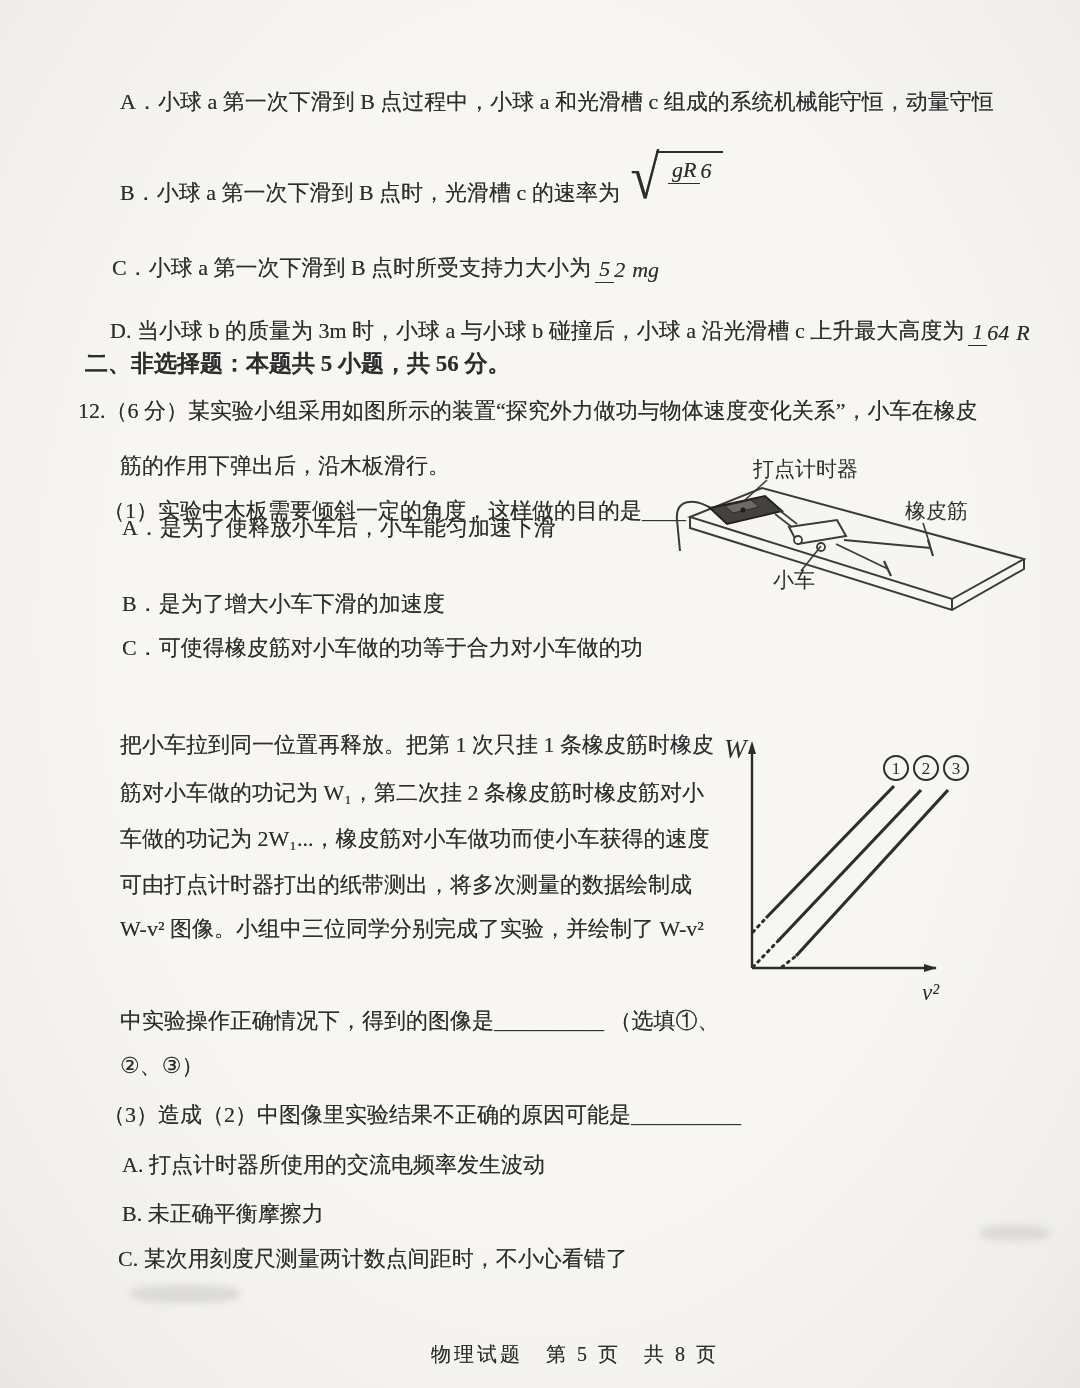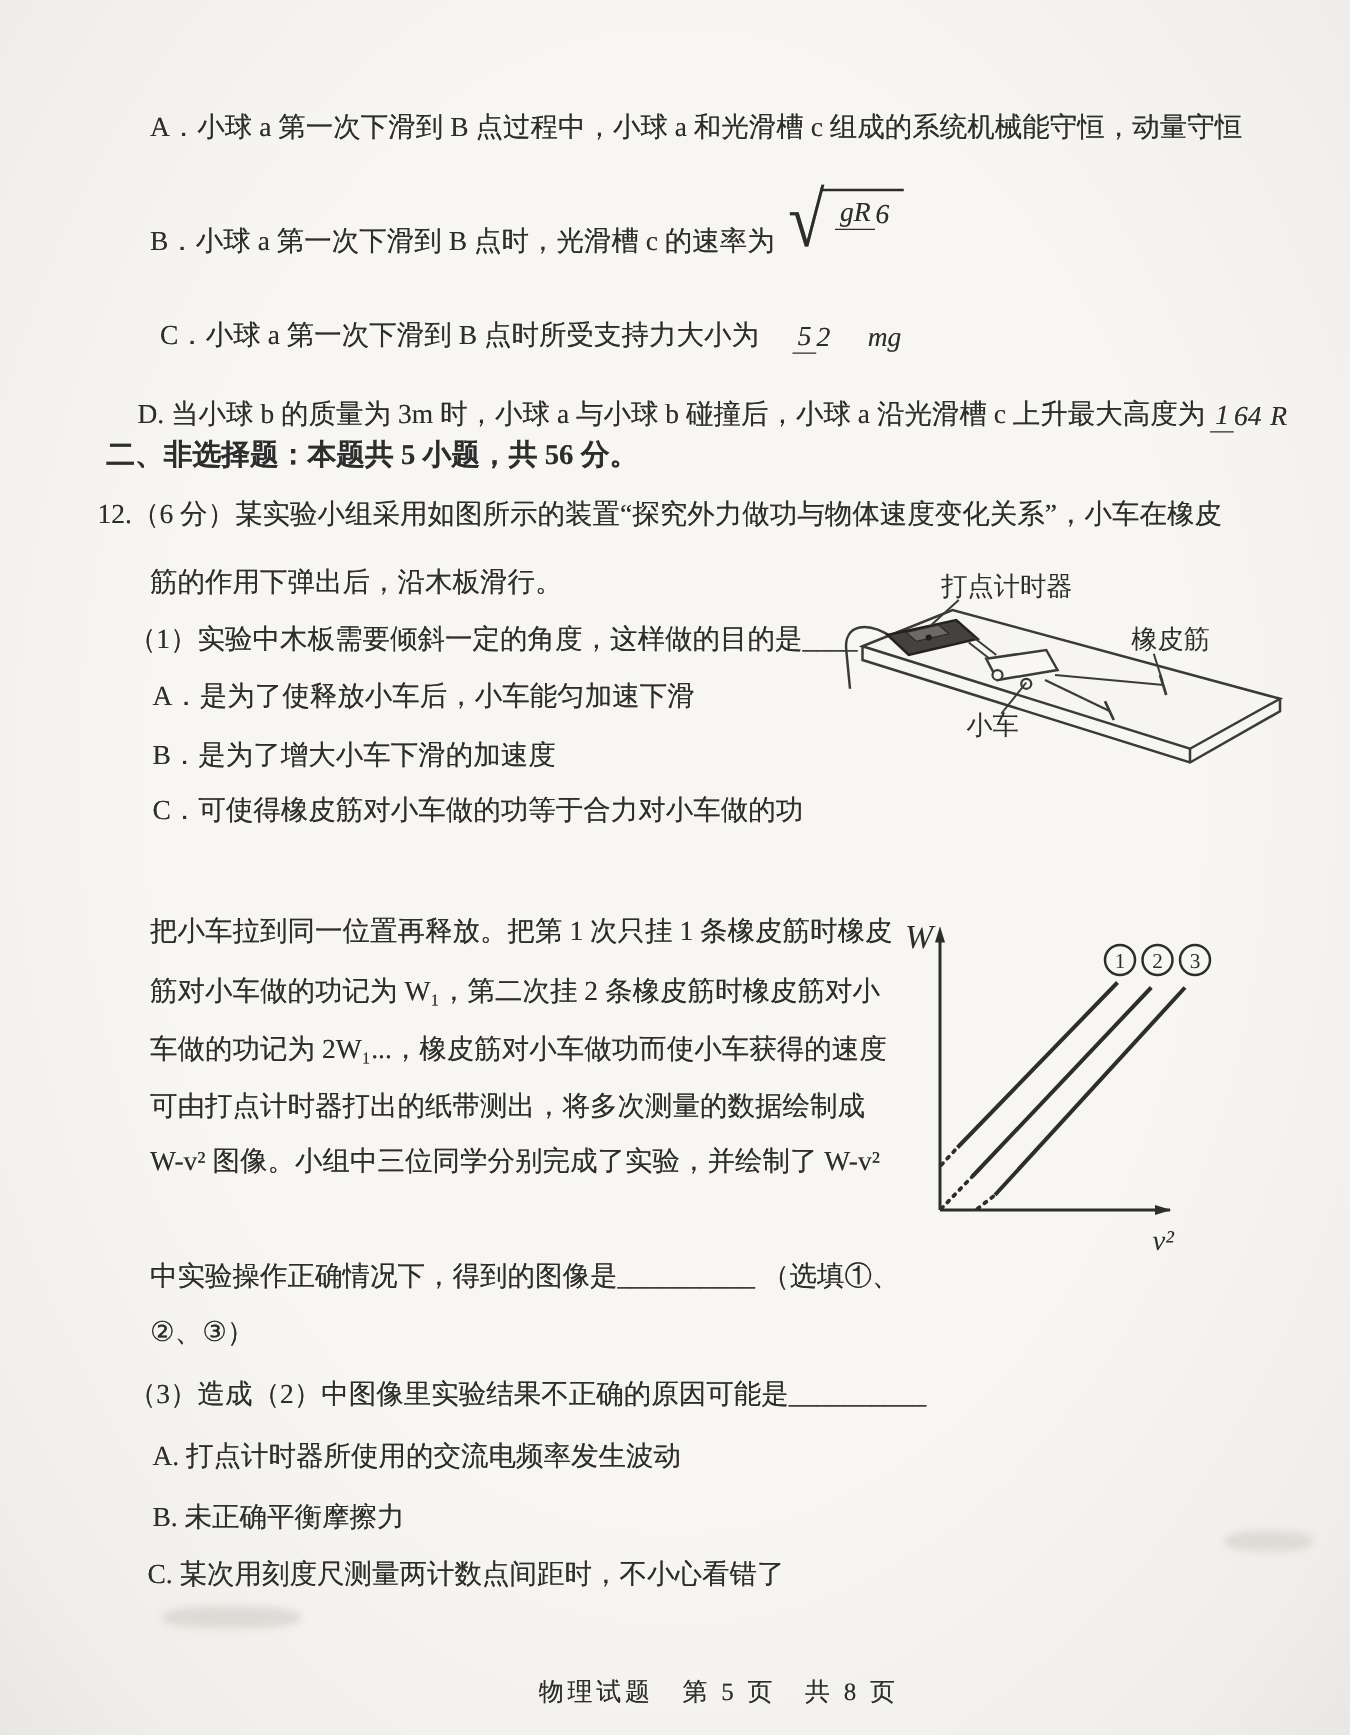--- a/index.html
+++ b/index.html
@@ -57,21 +57,21 @@
       <span class="sqrt-sign">√</span>
       <span class="sqrt-body">
         <span class="frac">
           <span class="fnum">gR</span>
           <span class="fden">6</span>
         </span>
       </span>
     </span>
   </div>
 
-  <div class="mathrow" style="left:128px;top:215px;height:68px;gap:23px;">
+  <div class="mathrow" style="left:112px;top:215px;height:68px;">
     <span>C．小球 a 第一次下滑到 B 点时所受支持力大小为</span>
     <span class="frac">
       <span class="fnum">5</span>
       <span class="fden">2</span>
     </span>
     <span class="suffix">mg</span>
   </div>
 
   <div class="mathrow" style="left:110px;top:278px;height:68px;">
     <span>D. 当小球 b 的质量为 3m 时，小球 a 与小球 b 碰撞后，小球 a 沿光滑槽 c 上升最大高度为</span>
@@ -81,21 +81,21 @@
     </span>
     <span class="suffix">R</span>
   </div>
 
   <div class="line bold" style="left:85px;top:350px;">二、非选择题：本题共 5 小题，共 56 分。</div>
 
   <div class="line" style="left:78px;top:397px;">12.（6 分）某实验小组采用如图所示的装置“探究外力做功与物体速度变化关系”，小车在橡皮</div>
   <div class="line" style="left:120px;top:452px;">筋的作用下弹出后，沿木板滑行。</div>
 
   <div class="line" style="left:103px;top:497px;">（1）实验中木板需要倾斜一定的角度，这样做的目的是____</div>
-  <div class="line" style="left:122px;top:543px;text-align:right;">A．是为了使释放小车后，小车能匀加速下滑</div>
+  <div class="line" style="left:122px;top:514px;text-align:right;">A．是为了使释放小车后，小车能匀加速下滑</div>
   <div class="line" style="left:122px;top:590px;">B．是为了增大小车下滑的加速度</div>
   <div class="line" style="left:122px;top:634px;">C．可使得橡皮筋对小车做的功等于合力对小车做的功</div>
 
   <div class="line" style="left:120px;top:731px;">把小车拉到同一位置再释放。把第 1 次只挂 1 条橡皮筋时橡皮</div>
   <div class="line" style="left:120px;top:779px;">筋对小车做的功记为 W₁，第二次挂 2 条橡皮筋时橡皮筋对小</div>
   <div class="line" style="left:120px;top:825px;">车做的功记为 2W₁...，橡皮筋对小车做功而使小车获得的速度</div>
   <div class="line" style="left:120px;top:871px;">可由打点计时器打出的纸带测出，将多次测量的数据绘制成</div>
   <div class="line" style="left:120px;top:915px;">W-v² 图像。小组中三位同学分别完成了实验，并绘制了 W-v²</div>
   <div class="line" style="left:120px;top:1007px;">中实验操作正确情况下，得到的图像是__________ （选填①、</div>
   <div class="line" style="left:120px;top:1052px;">②、③）</div>

